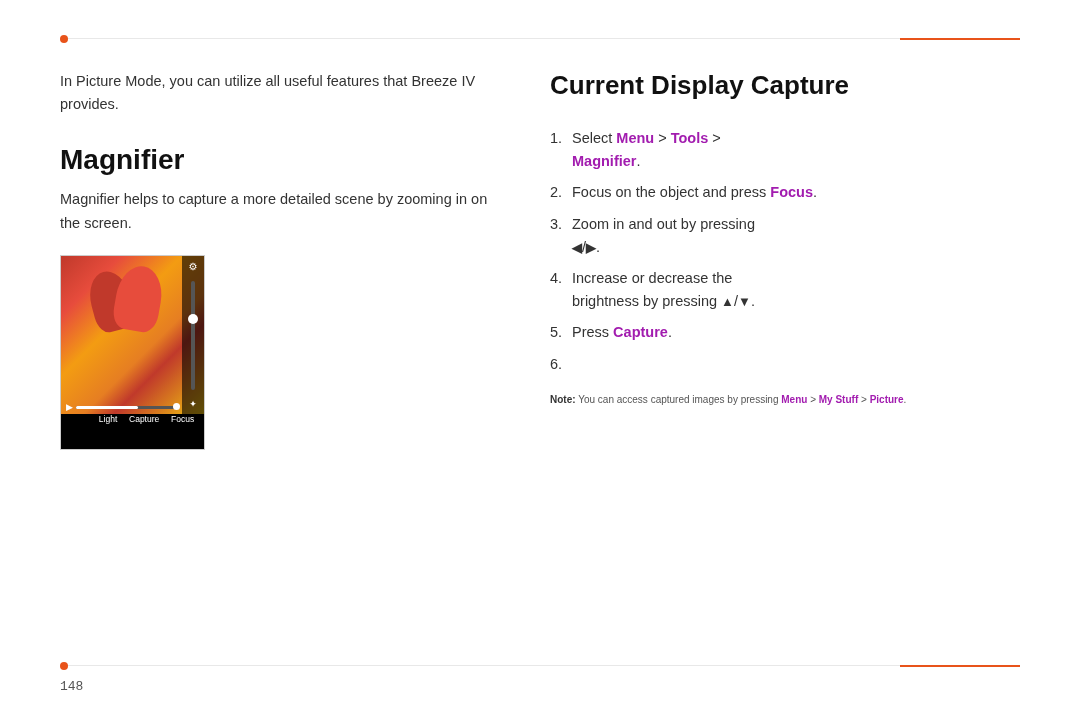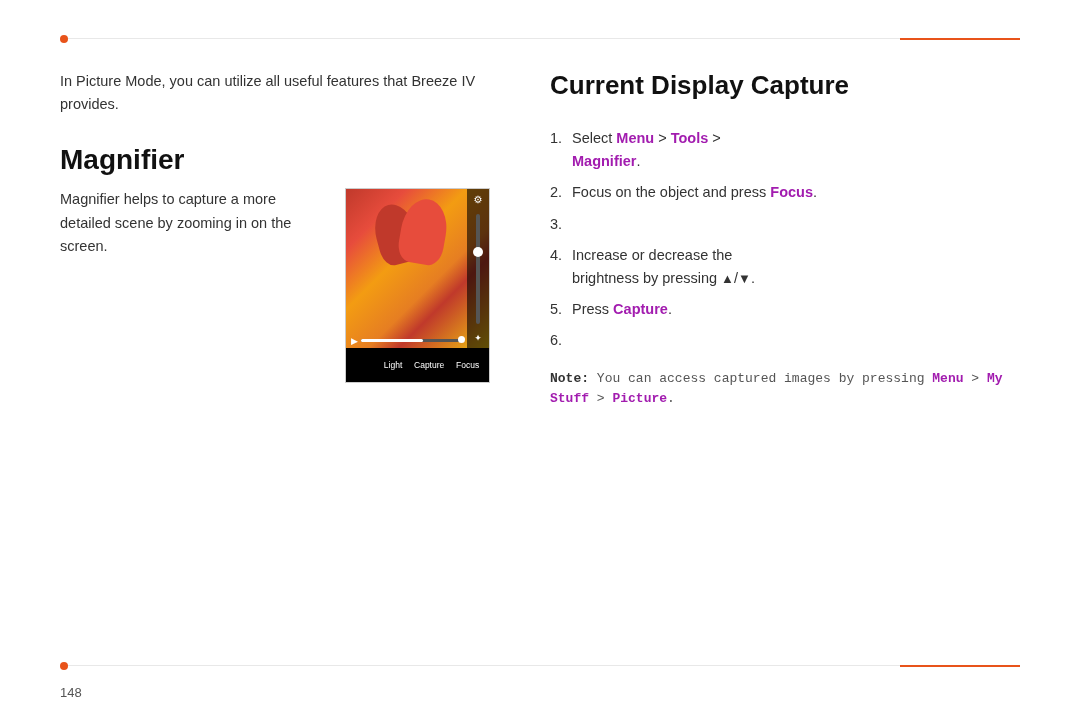--- a/index.html
+++ b/index.html
@@ -65,24 +65,25 @@
       position: absolute;
       right: 0;
       top: -0.5px;
       width: 120px;
       height: 2px;
       background: #e8531a;
     }
 
     .page-number {
       position: absolute;
-      bottom: 4px;
+      bottom: 10px;
       left: 60px;
       font-size: 13px;
       color: #555;
+      font-family: Liberation Mono, monospace;
     }
 
     
     .content {
       position: absolute;
       top: 55px;
       left: 60px;
       right: 60px;
       bottom: 55px;
       display: flex;
@@ -105,21 +106,21 @@
 
     .section-title {
       font-size: 28px;
       font-weight: bold;
       color: #111;
       margin-bottom: 12px;
     }
 
     .magnifier-layout {
       display: flex;
-      flex-direction: row;
+      flex-direction: column;
       gap: 20px;
       align-items: flex-start;
     }
 
     .magnifier-desc {
       font-size: 14.5px;
       color: #333;
       line-height: 1.6;
       flex: 1;
     }
@@ -211,21 +212,20 @@
     }
 
     .camera-toolbar {
       position: absolute;
       bottom: 0;
       left: 0;
       right: 0;
       height: 18%;
       background: rgba(0,0,0,0.75);
       display: flex;
-      align-items: center;
       justify-content: space-around;
       padding: 0 4px;
       margin-left: 28px;
     }
 
     .camera-toolbar span {
       color: white;
       font-size: 8.5px;
       cursor: pointer;
     }
@@ -310,24 +310,23 @@
       justify-content: center;
       border: 1.5px solid #555;
       border-radius: 3px;
       padding: 1px 5px;
       font-size: 12px;
       color: #333;
       vertical-align: middle;
     }
 
     .note-text {
-      font-size: 13px;
+      font-size: 10px;
       color: #555;
       line-height: 1.55;
-      font-family: Liberation Mono, monospace;
     }
 
     .note-text strong {
       color: #333;
       font-weight: bold;
     }
 
     
     .arrow-icon {
       font-size: 13px;
@@ -399,20 +398,24 @@
 
       <li>
         <span class="step-num">2.</span>
         <span>
           Focus on the object and press <span class="orange">Focus</span>.
         </span>
       </li>
 
       <li>
         <span class="step-num">3.</span>
+        <span>
+          Zoom in and out by pressing<br>
+          <span class="arrow-icon">◀</span>/<span class="arrow-icon">▶</span>.
+        </span>
       </li>
 
       <li>
         <span class="step-num">4.</span>
         <span>
           Increase or decrease the<br>brightness by pressing <span class="arrow-icon">▲</span>/<span class="arrow-icon">▼</span>.
         </span>
       </li>
 
       <li>

